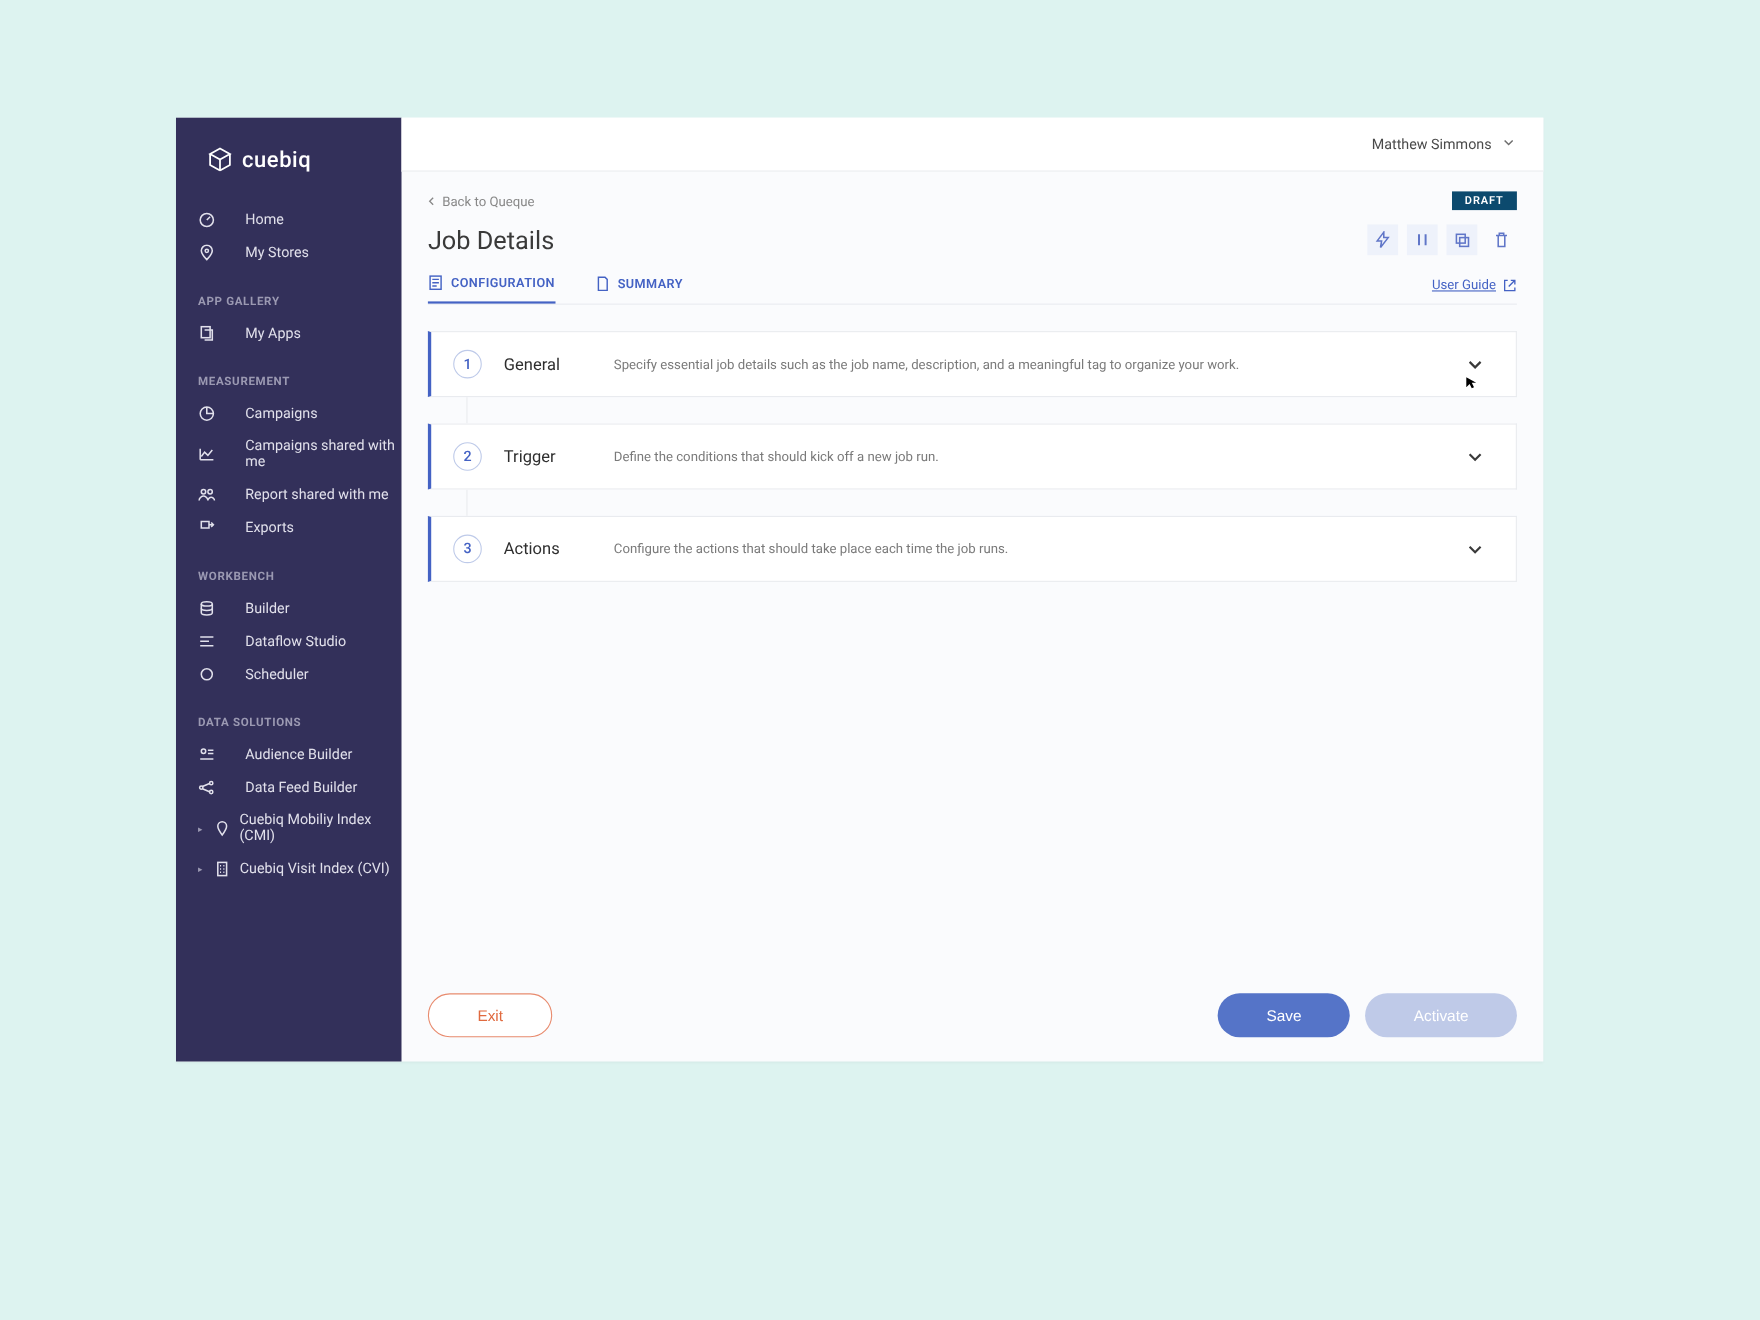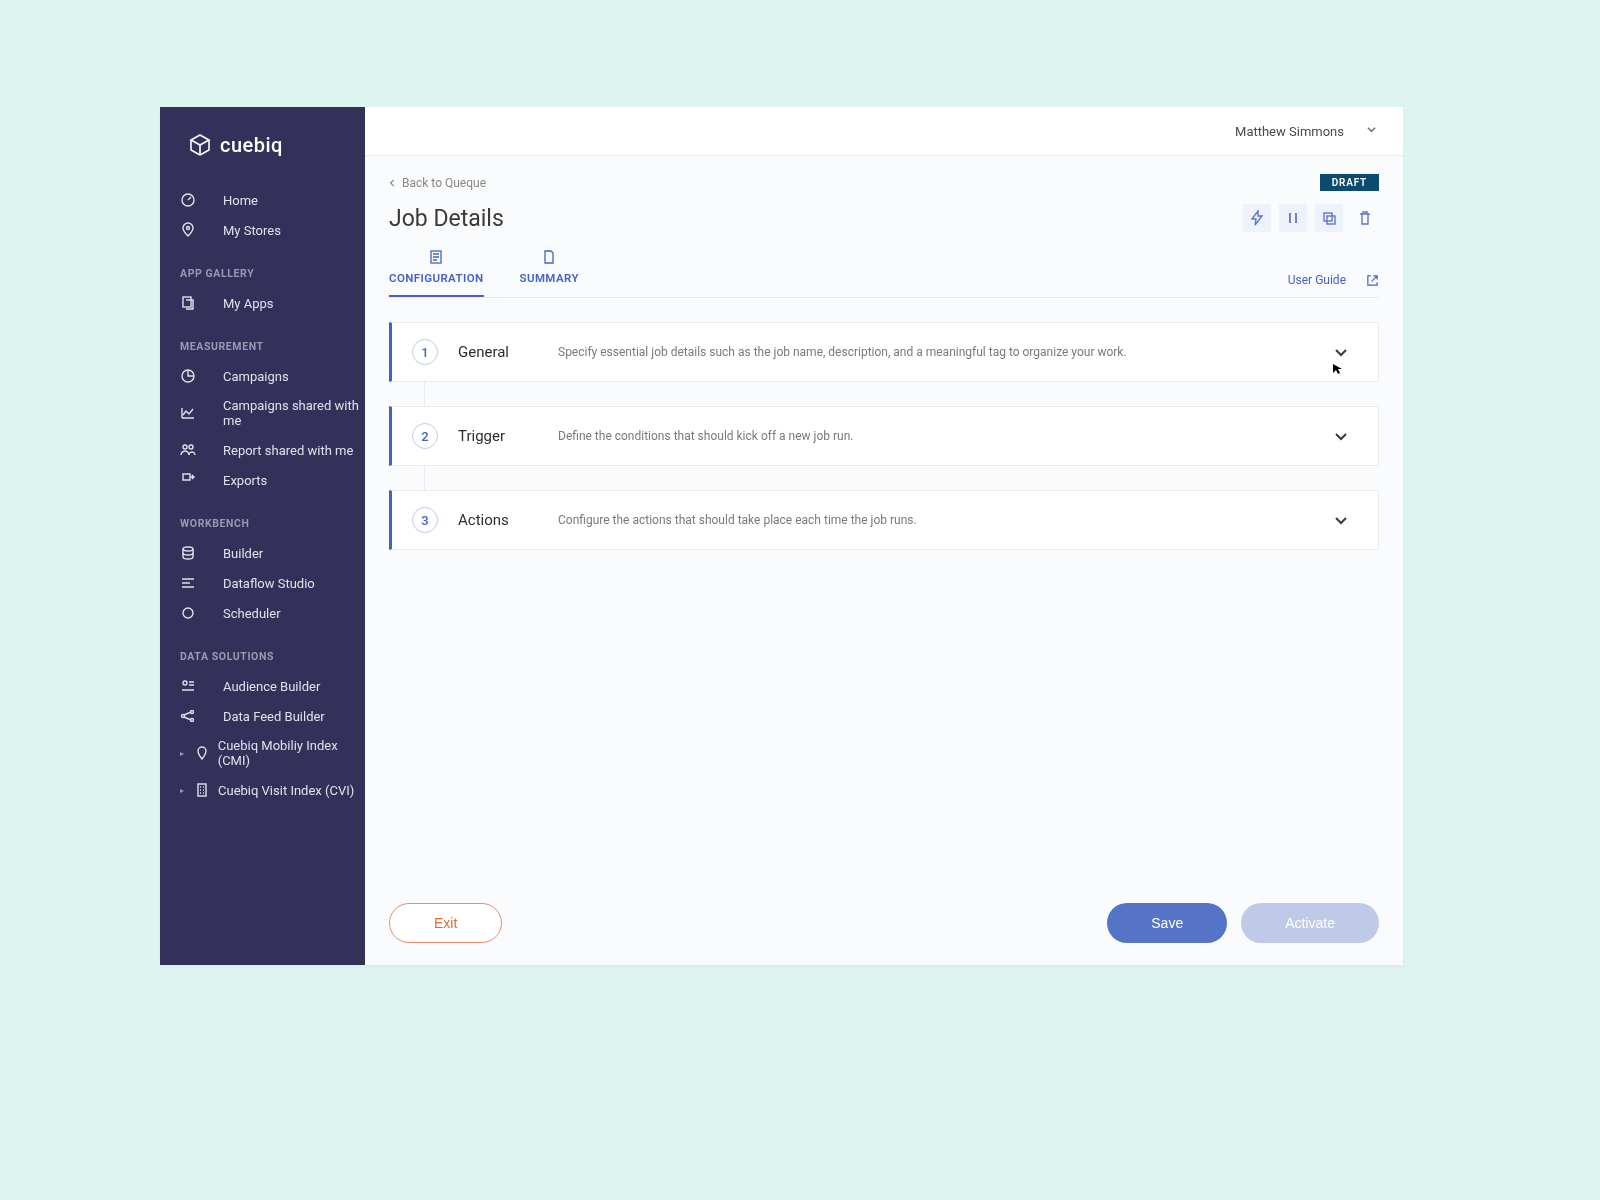--- a/index.html
+++ b/index.html
@@ -88,21 +88,21 @@
   display: flex;
   align-items: center;
   justify-content: flex-end;
   padding: 0 26px;
   font-size: 13px;
   color: #4A4A4A;
 }
 .user-menu {
   display: flex;
   align-items: flex-start;
-  gap: 22px;
+  gap: 10px;
   cursor: pointer;
 }
 .user-menu svg { width: 11px; height: 11px; stroke: #6E6E6E; }
 
 .page {
   flex: 1;
   display: flex;
   flex-direction: column;
   padding: 0 24px 22px 24px;
   position: relative;
@@ -170,30 +170,30 @@
 .tab {
   display: flex;
   align-items: center;
   gap: 7px;
   font-size: 11.5px;
   font-weight: 600;
   letter-spacing: 0.4px;
   color: #4462C4;
   padding-bottom: 10px;
   cursor: pointer;
-  flex-direction: column;
 }
 .tab svg { width: 14px; height: 14px; stroke: #4462C4; }
 .tab.active { border-bottom: 2px solid #4462C4; }
 .user-guide {
   font-size: 12px;
   color: #4462C4;
+  text-decoration: underline;
   display: inline-flex;
   align-items: center;
-  gap: 20px;
+  gap: 6px;
   padding-bottom: 10px;
   cursor: pointer;
 }
 .user-guide svg { width: 13px; height: 13px; stroke: #4462C4; fill: none; }
 
 
 .accordion-area { margin-top: 24px; display: flex; flex-direction: column; }
 .step-card {
   background: #fff;
   border: 1px solid #E9EBEF;

